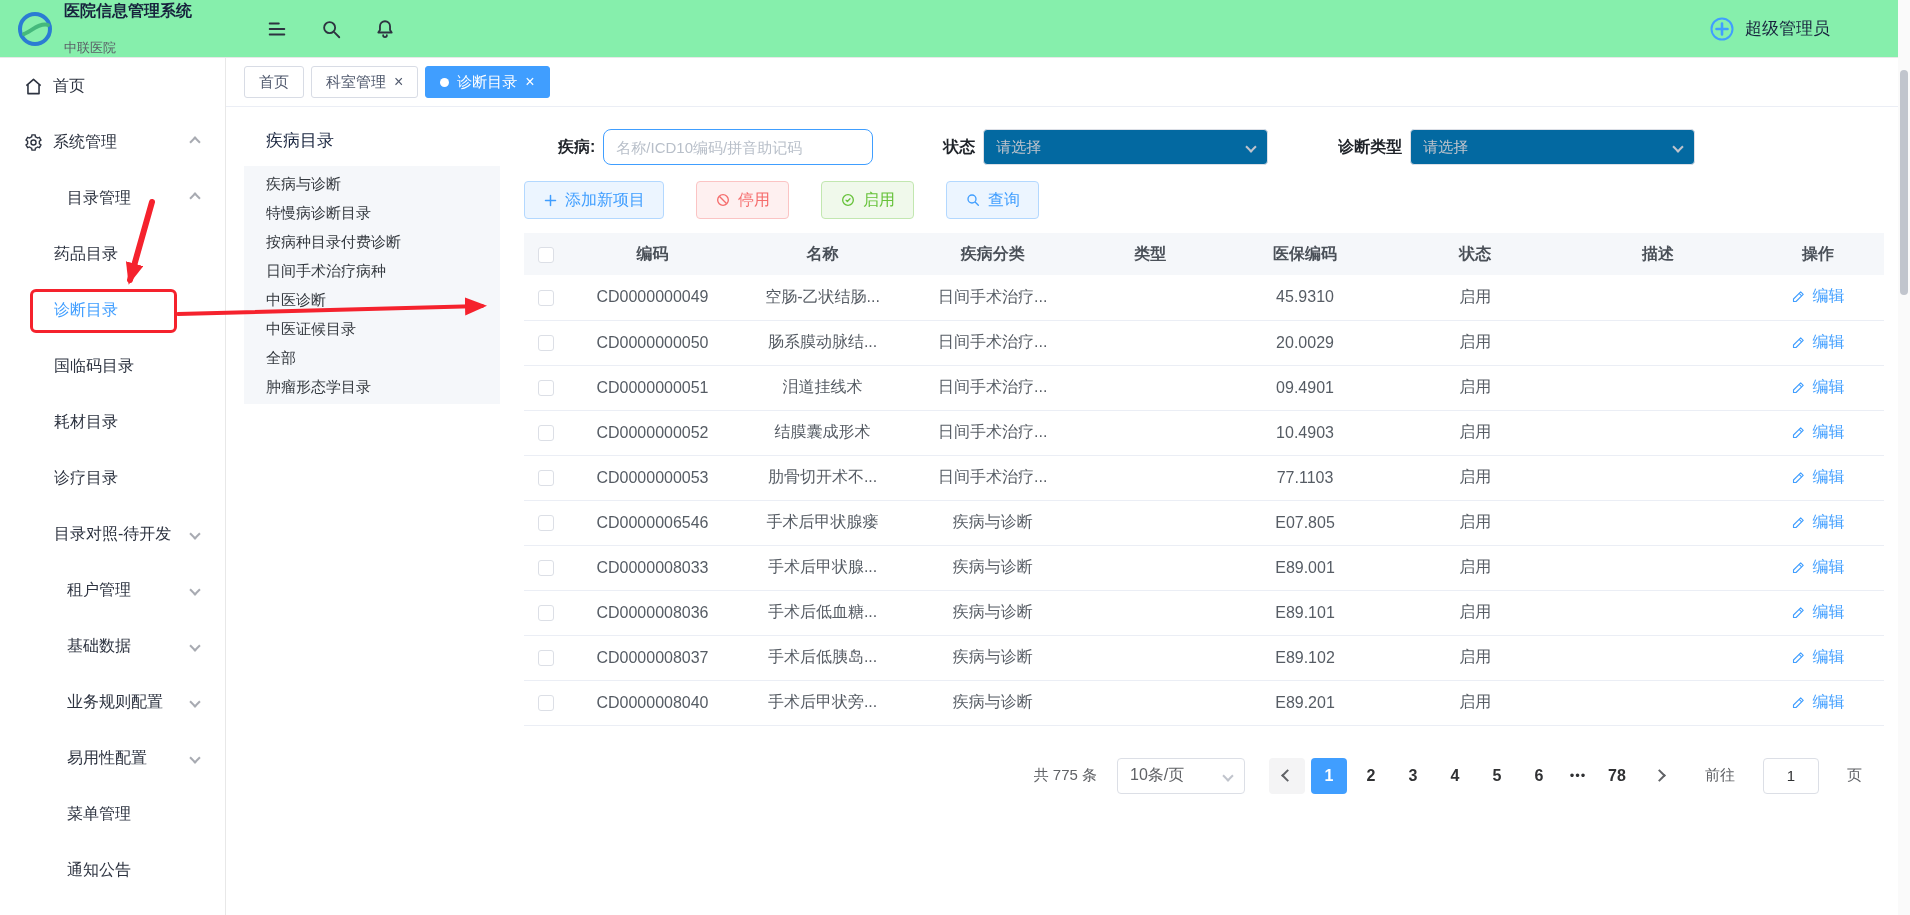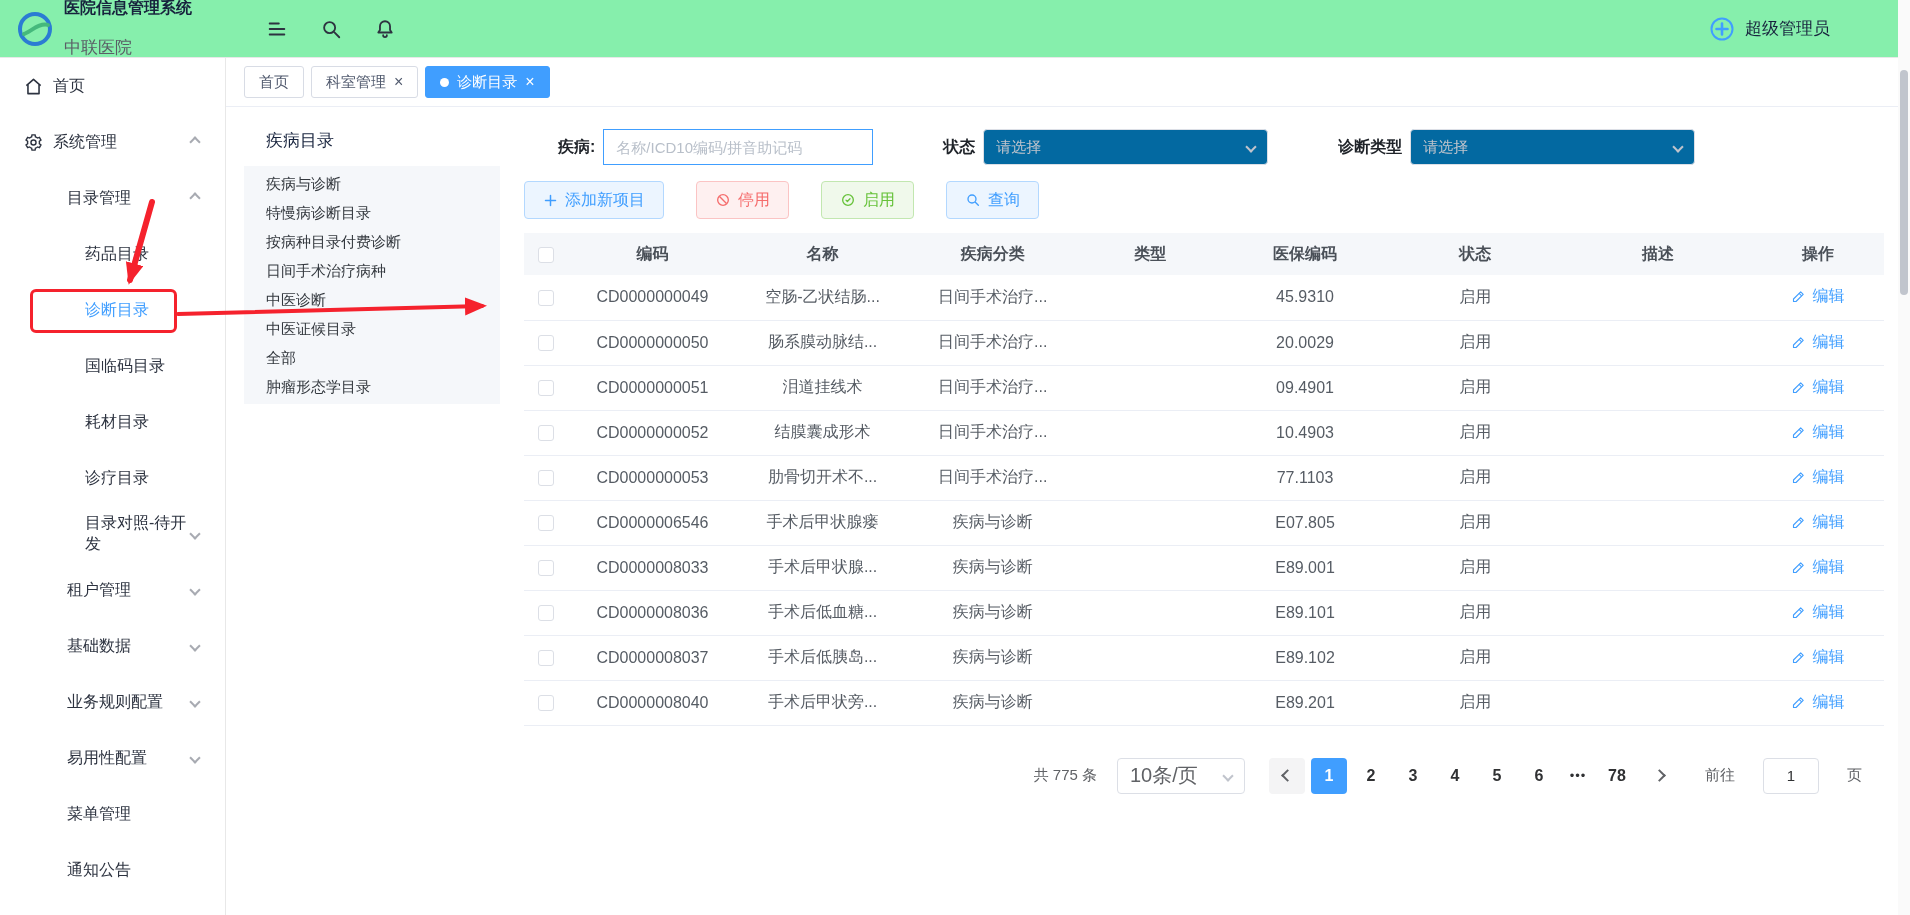--- a/index.html
+++ b/index.html
@@ -6,30 +6,30 @@
   html,body{width:1910px;height:915px}
   body{
     font-family:"Liberation Sans","DejaVu Sans",sans-serif;
     background:#f0f2f5;color:#303133;overflow:hidden;position:relative;font-size:16px;
   }
   
   .header{height:58px;background:#86efac;border-bottom:1px solid #e8e8e8;display:flex;align-items:center;position:relative;z-index:6}
   .logo-area{width:226px;flex-shrink:0;display:flex;align-items:center;gap:10px;padding-left:16px}
   .logo-mark{width:38px;height:38px;flex-shrink:0}
   .logo-text .t1{font-size:16px;font-weight:700;color:#17233d;line-height:1.25}
-  .logo-text .t2{font-size:17px;color:#5a5e66;margin-top:18px}
+  .logo-text .t2{font-size:13px;color:#5a5e66;margin-top:18px}
   .header-icons{display:flex;align-items:center;gap:32px;margin-left:40px}
   .hicon{width:22px;height:22px;cursor:pointer;display:block}
   .header-right{margin-left:auto;margin-right:80px;display:flex;align-items:center;gap:10px;font-size:17px;color:#17233d;cursor:pointer}
   
   .sidebar{position:absolute;left:0;top:58px;bottom:0;width:226px;background:#fff;border-right:1px solid #e8e8e8;z-index:5}
   .menu-item{height:56px;display:flex;align-items:center;font-size:16px;color:#2d3340;cursor:pointer;padding-right:26px;position:relative}
   .menu-item.lv1{padding-left:24px;gap:10px}
   .menu-item.lv2{padding-left:67px}
-  .menu-item.lv3{padding-left:85px}
+  .menu-item.lv3{padding-left:54px}
   .menu-item.active .mi-label{color:#409eff}
   .micon{flex-shrink:0}
   .chev{display:inline-block;border:solid #a8abb2;border-width:0 2px 2px 0;padding:3px}
   .chev.down{transform:rotate(45deg)}
   .chev.up{transform:rotate(-135deg)}
   .chev.left{transform:rotate(135deg)}
   .chev.right{transform:rotate(-45deg)}
   .menu-item .chev{margin-left:auto}
   .menu-item.annotated::after{
     content:"";position:absolute;left:30px;top:7px;width:141px;height:38px;
@@ -45,42 +45,42 @@
   .surface{flex:1;background:#fff;display:flex;gap:24px;padding:14px 26px 0 18px;overflow:hidden}
   
   .catalog-panel{width:256px;flex-shrink:0}
   .catalog-title{font-size:17px;font-weight:400;color:#17233d;padding:8px 0 14px 22px}
   .catalog-list{list-style:none;background:#f5f7fa;padding:3px 0}
   .catalog-item{height:29px;line-height:29px;padding-left:22px;font-size:15px;color:#33383e;cursor:pointer;white-space:nowrap}
   
   .main-panel{flex:1;display:flex;flex-direction:column;min-width:0}
   .filter-row{display:flex;align-items:center;margin:8px 0 16px;padding-left:34px}
   .f-label{font-size:16px;font-weight:600;color:#1f2329;margin-right:8px;white-space:nowrap}
-  .f-input{width:270px;height:36px;border:1.5px solid #409eff;border-radius:0;padding:0 12px;font-size:15px;color:#303133;outline:none;font-family:inherit}
+  .f-input{width:270px;height:36px;border:1.5px solid #409eff;border-radius:8px;padding:0 12px;font-size:15px;color:#303133;outline:none;font-family:inherit}
   .f-input::placeholder{color:#b8bfc9}
   .select{height:36px;border:1px solid #dcdfe6;border-radius:4px;background:#0369a1;display:flex;align-items:center;justify-content:space-between;padding:0 12px;cursor:pointer}
   .select .sel-ph{font-size:15px;color:#c0c4cc}
   .select .chev{border-color:#c0c4cc}
   .sel-status{width:285px;margin-left:0}
   .gap-lg{margin-left:70px}
   .toolbar{display:flex;align-items:flex-start;gap:32px;margin-bottom:14px}
   .btn{height:38px;border-radius:4px;display:inline-flex;align-items:center;gap:7px;padding:0 18px;font-size:16px;cursor:pointer;border:1px solid transparent;background:#fff;font-family:inherit}
   .btn-add,.btn-query{background:#ecf5ff;border-color:#b3d8ff;color:#409eff}
   .btn-disable{background:#fef0f0;border-color:#fbc4c4;color:#f56c6c}
   .btn-enable{background:#f0f9eb;border-color:#c2e7b0;color:#67c23a}
   
   table{width:100%;border-collapse:collapse;table-layout:fixed}
   thead th{background:#f5f7fa;height:42px;font-size:16px;font-weight:700;color:#4a5058;text-align:center}
   tbody td{height:45px;border-bottom:1px solid #ebeef5;font-size:16px;color:#565c64;text-align:center;white-space:nowrap;overflow:hidden}
   .checkbox{display:inline-block;width:16px;height:16px;border:1px solid #dcdfe6;border-radius:3px;background:#fff;cursor:pointer;vertical-align:middle}
   .edit-link{color:#409eff;display:inline-flex;align-items:center;gap:6px;cursor:pointer;font-size:16px;text-decoration:none}
   
   .pagination{display:flex;align-items:center;justify-content:flex-end;margin-top:32px;gap:6px}
   .pg-total{font-size:15px;color:#606266;margin-right:14px}
-  .pg-size{position:relative;width:128px;height:36px;border:1px solid #dcdfe6;border-radius:4px;display:flex;align-items:center;justify-content:space-between;padding:0 12px;font-size:20px;color:#606266;cursor:pointer;margin-right:18px}
+  .pg-size{position:relative;width:128px;height:36px;border:1px solid #dcdfe6;border-radius:4px;display:flex;align-items:center;justify-content:space-between;padding:0 12px;font-size:16px;color:#606266;cursor:pointer;margin-right:18px}
   .pg-size .chev{border-color:#c0c4cc}
   .pg-btn{width:36px;height:36px;border:none;border-radius:4px;background:#f4f4f5;display:inline-flex;align-items:center;justify-content:center;cursor:pointer}
   .pg-btn .chev{border-color:#606266;padding:3.5px}
   .pg-btn.pg-next{background:transparent}
   .pg-num{min-width:36px;height:36px;border:none;background:transparent;border-radius:4px;font-size:16px;font-weight:600;color:#303133;cursor:pointer;font-family:inherit}
   .pg-num.active{background:#409eff;color:#fff}
   .pg-more{min-width:30px;text-align:center;color:#303133;letter-spacing:1px;font-size:13px;cursor:pointer}
   .pg-goto-label{font-size:15px;color:#606266;margin:0 22px}
   .pg-goto{width:56px;height:36px;border:1px solid #dcdfe6;border-radius:4px;text-align:center;font-size:15px;color:#303133;outline:none;font-family:inherit}
   

